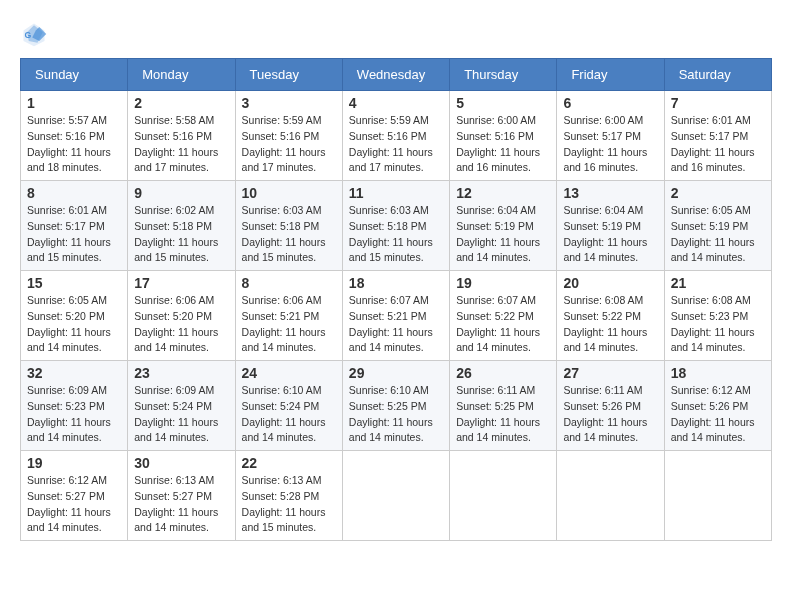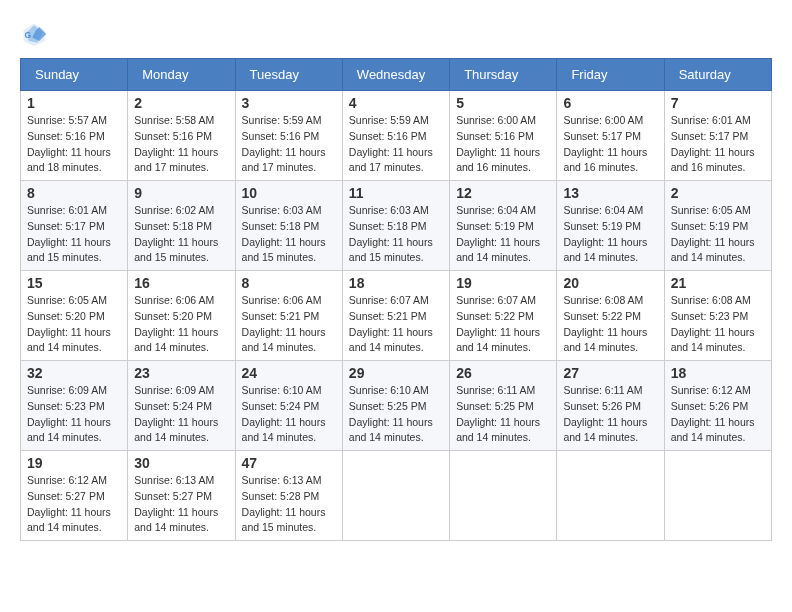--- a/index.html
+++ b/index.html
@@ -172,21 +172,21 @@
           <span class="day-num">2</span>
           <div class="day-detail">Sunrise: 6:05 AM<br>Sunset: 5:19 PM<br>Daylight: 11 hours and 14 minutes.</div>
         </td>
       </tr>
       <tr>
         <td>
           <span class="day-num">15</span>
           <div class="day-detail">Sunrise: 6:05 AM<br>Sunset: 5:20 PM<br>Daylight: 11 hours and 14 minutes.</div>
         </td>
         <td>
-          <span class="day-num">16</span>
+          <span class="day-num">17</span>
           <div class="day-detail">Sunrise: 6:06 AM<br>Sunset: 5:20 PM<br>Daylight: 11 hours and 14 minutes.</div>
         </td>
         <td>
           <span class="day-num">8</span>
           <div class="day-detail">Sunrise: 6:06 AM<br>Sunset: 5:21 PM<br>Daylight: 11 hours and 14 minutes.</div>
         </td>
         <td>
           <span class="day-num">18</span>
           <div class="day-detail">Sunrise: 6:07 AM<br>Sunset: 5:21 PM<br>Daylight: 11 hours and 14 minutes.</div>
         </td>
@@ -236,21 +236,21 @@
       <tr>
         <td>
           <span class="day-num">19</span>
           <div class="day-detail">Sunrise: 6:12 AM<br>Sunset: 5:27 PM<br>Daylight: 11 hours and 14 minutes.</div>
         </td>
         <td>
           <span class="day-num">30</span>
           <div class="day-detail">Sunrise: 6:13 AM<br>Sunset: 5:27 PM<br>Daylight: 11 hours and 14 minutes.</div>
         </td>
         <td>
-          <span class="day-num">47</span>
+          <span class="day-num">22</span>
           <div class="day-detail">Sunrise: 6:13 AM<br>Sunset: 5:28 PM<br>Daylight: 11 hours and 15 minutes.</div>
         </td>
         <td class="empty-cell"></td>
         <td class="empty-cell"></td>
         <td class="empty-cell"></td>
         <td class="empty-cell"></td>
       </tr>
     </tbody>
 </table>
 

